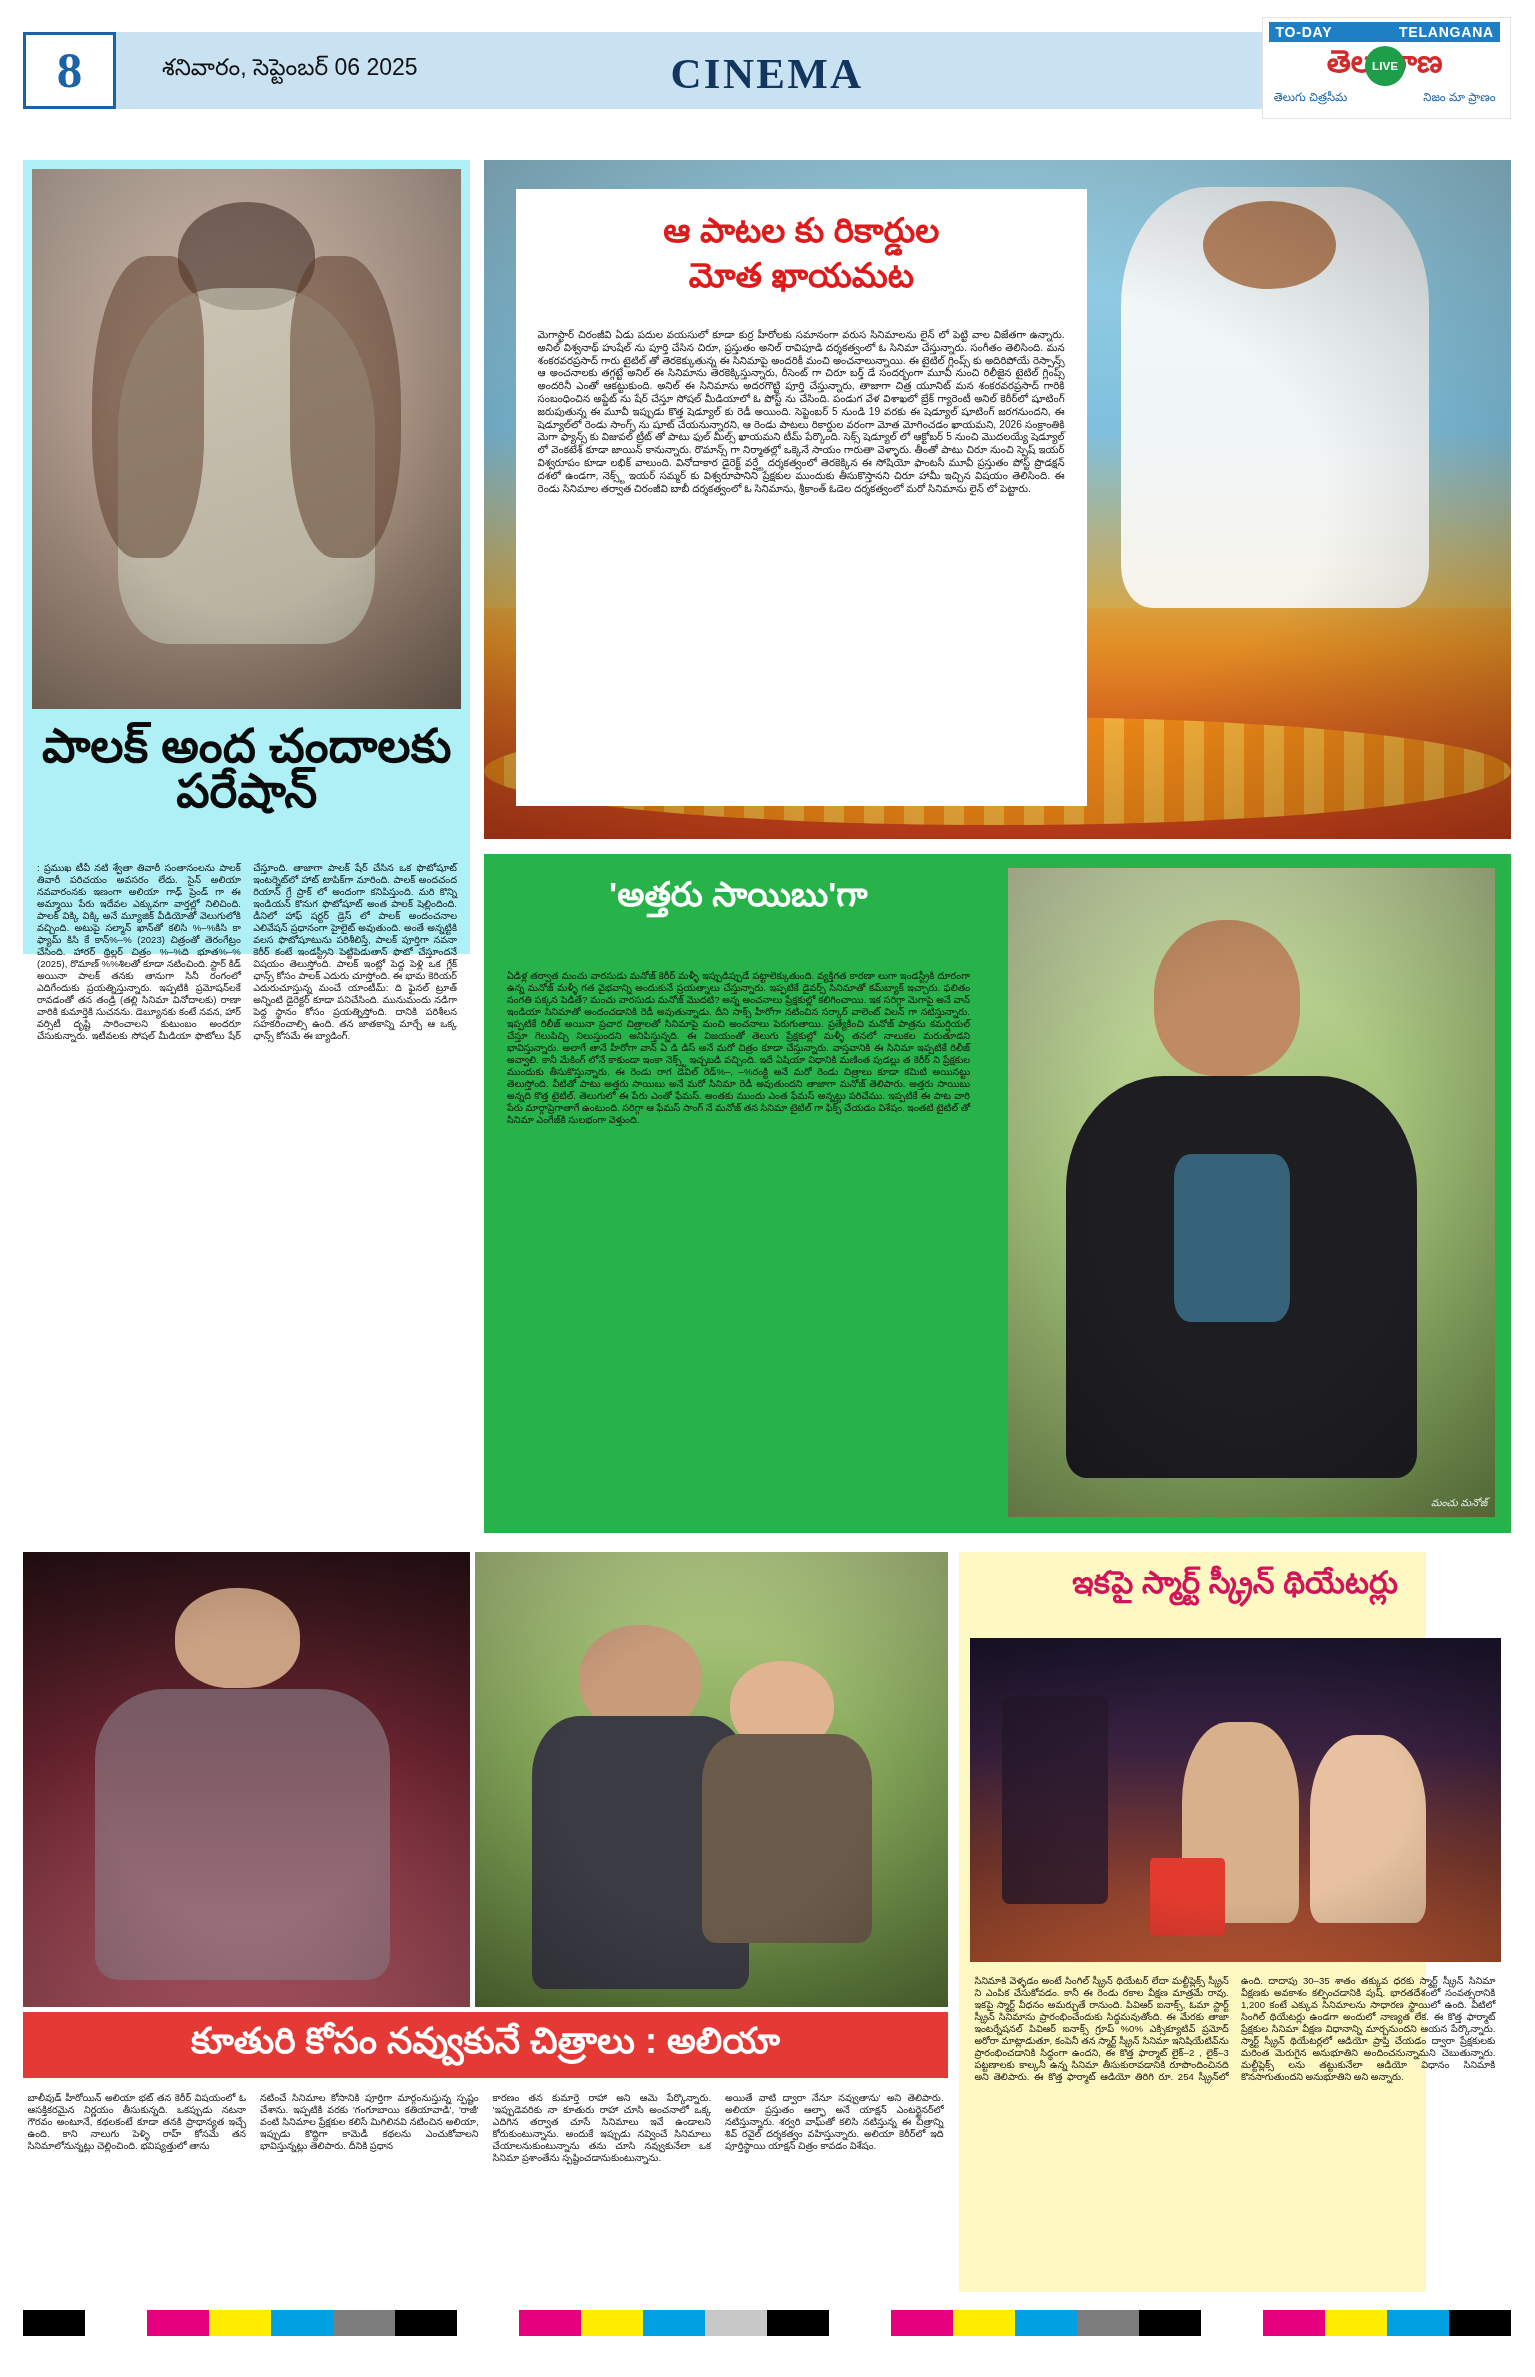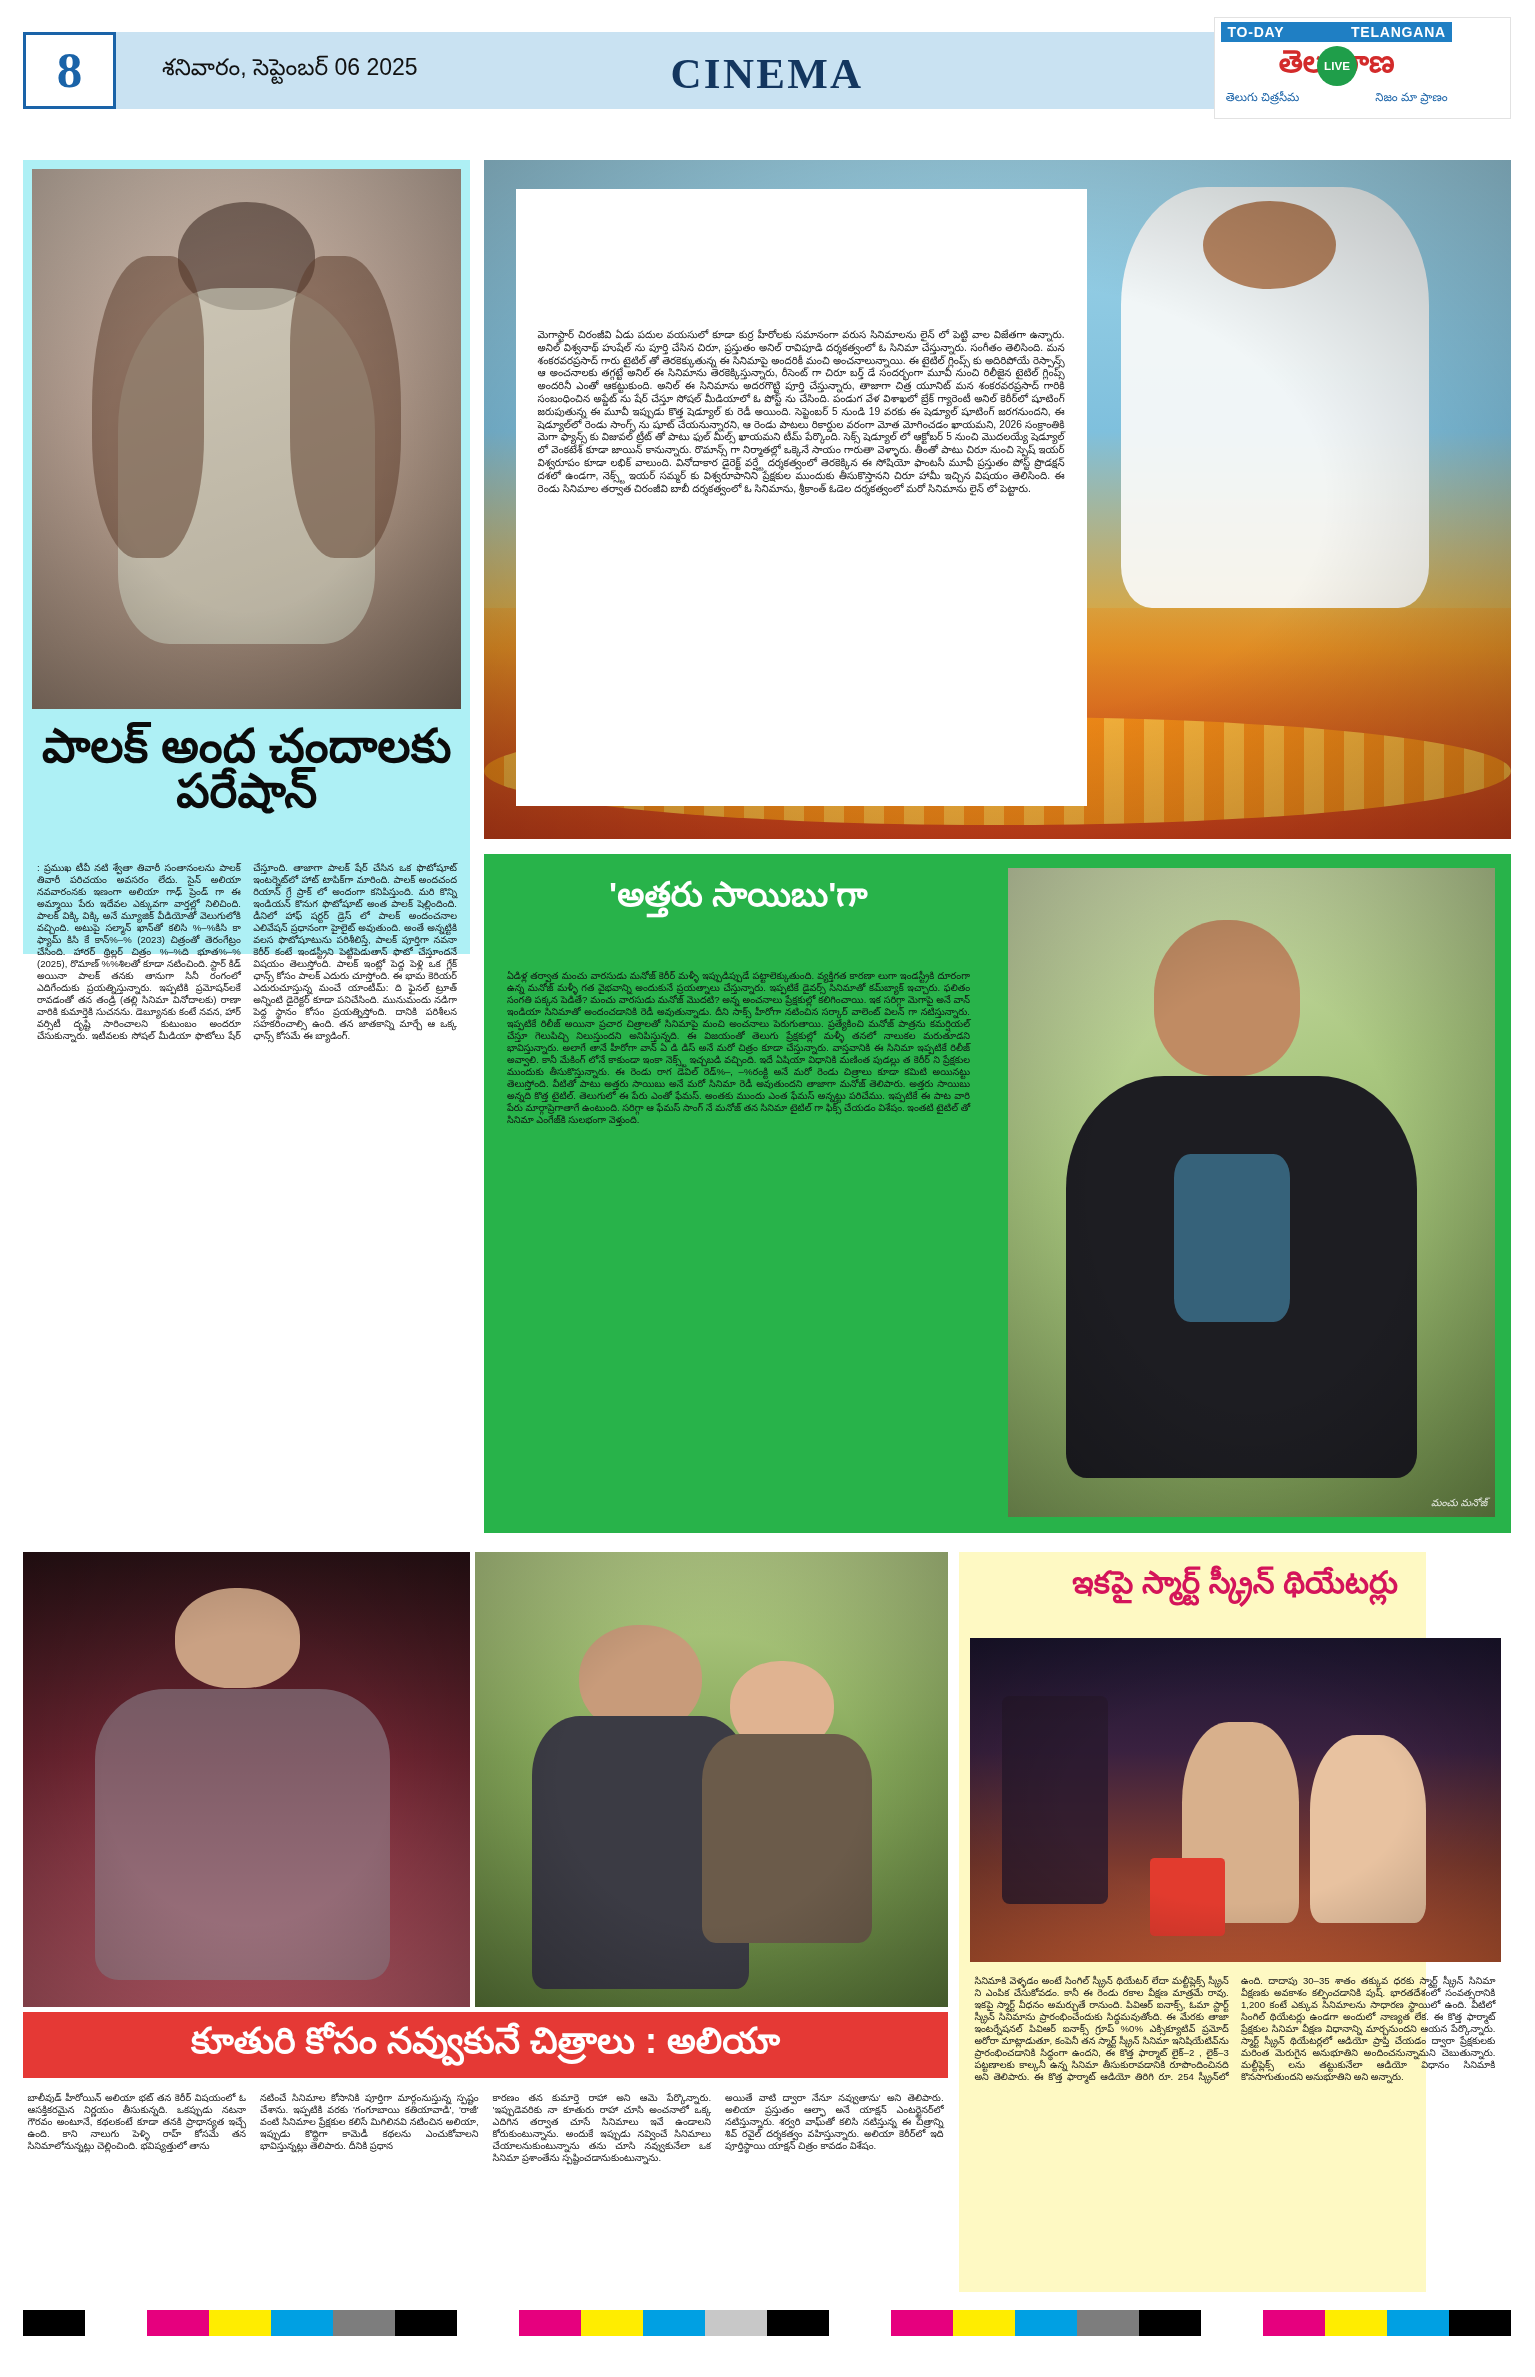--- a/index.html
+++ b/index.html
@@ -6,21 +6,21 @@
   body{width:1535px;height:2377px;font-family:"Liberation Sans",sans-serif;position:relative;overflow:hidden;}
   .page{position:absolute;left:0;top:0;width:1535px;height:2377px;background:#fff;}
 
   
   .masthead{position:absolute;left:23px;top:32px;width:1488px;height:85px;}
   .mh-bar{position:absolute;left:0;top:0;width:1488px;height:77px;background:#c9e2f2;}
   .mh-pagebox{position:absolute;left:0px;top:0px;width:93px;height:77px;background:#ffffff;border:3.1px solid #1a63a8;box-sizing:border-box;display:flex;align-items:center;justify-content:center;}
   .mh-pagenum{font-family:"Liberation Serif",serif;font-size:51px;font-weight:bold;color:#1a63a8;line-height:1;}
   .mh-date{position:absolute;left:139px;top:21.6px;font-size:23px;color:#111;font-family:"Liberation Sans",sans-serif;}
   .mh-title{position:absolute;left:0;top:17px;width:1488px;text-align:center;font-family:"Liberation Serif",serif;font-size:43px;font-weight:bold;color:#13365f;letter-spacing:2.3px;}
-  .mh-logo{position:absolute;right:0px;top:-15.4px;width:247px;height:100px;background:#ffffff;border:1.5px solid #e2e2e2;padding-left:48px;}
+  .mh-logo{position:absolute;right:0px;top:-15.4px;width:247px;height:100px;background:#ffffff;border:1.5px solid #e2e2e2;}
   .logo-top{position:absolute;left:6.2px;top:4.6px;width:231px;height:20px;background:#1f7fc4;color:#fff;font-size:14px;font-weight:bold;display:flex;align-items:center;justify-content:space-between;padding:0 6.2px;box-sizing:border-box;letter-spacing:0.8px;}
   .logo-main{position:absolute;left:6.2px;top:26px;width:231px;height:43px;display:flex;align-items:center;justify-content:center;color:#d32b2b;font-size:31px;font-weight:bold;font-family:"Liberation Serif",serif;}
   .logo-badge{position:absolute;left:102px;top:28px;width:40px;height:40px;border-radius:50%;background:#1f9e4a;color:#fff;font-size:11.6px;display:flex;align-items:center;justify-content:center;font-weight:bold;}
   .logo-sub{position:absolute;left:6.2px;top:72px;width:231px;height:20px;display:flex;justify-content:space-between;color:#1a63a8;font-size:11.6px;padding:0 4.6px;box-sizing:border-box;}
 
   
   .blk{position:absolute;box-sizing:border-box;}
   .photo{position:absolute;overflow:hidden;}
 
   
@@ -120,20 +120,24 @@
     <div class="photo a2-photo">
       <div class="ph grad-hero">
         <div style="position:absolute;left:62%;top:4%;width:30%;height:62%;background:rgba(250,250,248,.92);border-radius:28% 28% 10% 10%;"></div>
         <div style="position:absolute;left:70%;top:6%;width:13%;height:13%;background:#b98763;border-radius:50%;"></div>
         <div style="position:absolute;left:0;bottom:0;width:100%;height:34%;background:linear-gradient(180deg,rgba(230,140,30,.35),rgba(200,60,25,.85));"></div>
         <div style="position:absolute;left:0;bottom:2%;width:100%;height:16%;background:repeating-linear-gradient(90deg,#ef8b16 0 20px,#f5b73d 20px 40px);border-radius:50%;opacity:.9;"></div>
         <div class="vig"></div>
       </div>
     </div>
     <div class="a2-card">
+      <div class="a2-head">
+        <div>ఆ పాటల కు రికార్డుల</div>
+        <div>మోత ఖాయమట</div>
+      </div>
       <div class="a2-body body-text">మెగాస్టార్ చిరంజీవి ఏడు పదుల వయసులో కూడా కుర్ర హీరోలకు సమానంగా వరుస సినిమాలను లైన్ లో పెట్టి వాల విజేతగా ఉన్నారు. అనిల్ విశ్వనాథ్ హుషేల్ ను పూర్తి చేసిన చిరూ, ప్రస్తుతం అనిల్ రావిపూడి దర్శకత్వంలో ఓ సినిమా చేస్తున్నారు. సంగీతం తెలిసింది. మన శంకరవరప్రసాద్ గారు టైటిల్ తో తెరకెక్కుతున్న ఈ సినిమాపై అందరికీ మంచి అంచనాలున్నాయి. ఈ టైటిల్ గ్లింప్స్ కు అదిరిపోయే రెస్పాన్స్ ఆ అంచనాలకు తగ్గట్టే అనిల్ ఈ సినిమాను తెరకెక్కిస్తున్నారు, రీసెంట్ గా చిరూ బర్త్ డే సందర్భంగా మూవీ నుంచి రిలీజైన టైటిల్ గ్లింప్స్ అందరినీ ఎంతో ఆకట్టుకుంది. అనిల్ ఈ సినిమాను అదరగొట్టి పూర్తి చేస్తున్నారు, తాజాగా చిత్ర యూనిట్ మన శంకరవరప్రసాద్ గారికి సంబంధించిన అప్డేట్ ను షేర్ చేస్తూ సోషల్ మీడియాలో ఓ పోస్ట్ ను చేసింది.  పండుగ వేళ విశాఖలో బ్రేక్ గ్యారెంటీ అనిల్ కెరీర్‌లో షూటింగ్ జరుపుతున్న ఈ మూవీ ఇప్పుడు కొత్త షెడ్యూల్ కు రెడీ అయింది. సెప్టెంబర్ 5 నుండి 19 వరకు ఈ షెడ్యూల్ షూటింగ్ జరగనుందని, ఈ షెడ్యూల్‌లో రెండు సాంగ్స్ ను షూట్ చేయనున్నారని, ఆ రెండు పాటలు రికార్డుల వరంగా మోత మోగించడం ఖాయమని, 2026 సంక్రాంతికి మెగా ఫ్యాన్స్ కు విజువల్ ట్రీట్ తో పాటు ఫుల్ మీల్స్ ఖాయమని టీమ్ పేర్కొంది. సెక్స్ షెడ్యూల్ లో ఆక్టోబర్ 5 నుంచి మొదలయ్యే షెడ్యూల్ లో వెంకటేశ్ కూడా జాయిన్ కానున్నారు. రొమాన్స్ గా నిర్మాతల్లో ఒక్కెనే సాయం గారుతా వెళ్ళారు. తీంతో పాటు చిరూ నుంచి స్పెష్ ఇయర్ విశ్వరూపం కూడా లభిక్ వాలుంది. వినోదాకార డైరెక్ట్ వర్ష్టే దర్శకత్వంలో తెరకెక్కిన ఈ సోషియో ఫాంటసీ మూవీ ప్రస్తుతం పోస్ట్ ప్రొడక్షన్ దశలో ఉండగా, నెక్స్ట్ ఇయర్ సమ్మర్ కు విశ్వరూపానిని ప్రేక్షకుల ముందుకు తీసుకొస్తానని చిరూ హామీ ఇచ్చిన విషయం తెలిసింది. ఈ రెండు సినిమాల తర్వాత చిరంజీవి బాబీ దర్శకత్వంలో ఓ సినిమాను, శ్రీకాంత్ ఓడెల దర్శకత్వంలో మరో సినిమాను లైన్ లో పెట్టారు.</div>
     </div>
   </div>
 
   <div class="blk a3">
     <div class="a3-head">
       <div>'అత్తరు సాయిబు'గా</div>
     </div>
     <div class="a3-body body-text-sm">ఏడిళ్ల తర్వాత మంచు వారసుడు మనోజ్ కెరీర్ మళ్ళీ ఇప్పుడిప్పుడే పట్టాలెక్కుతుంది. వ్యక్తిగత కారణా లుగా ఇండస్ట్రీకి దూరంగా ఉన్న మనోజ్ మళ్ళీ గత వైభవాన్ని అందుకునే ప్రయత్నాలు చేస్తున్నారు. ఇప్పటికే డైవర్స్ సినిమాతో కమ్‌బ్యాక్ ఇచ్చారు. ఫలితం సంగతి పక్కన పెడితే? మంచు వారసుడు మనోజ్ మొదటి? అన్న అంచనాలు ప్రేక్షకుల్లో కలిగించాయి. ఇక సరిగ్గా మెగాపై అనే వాన్ ఇండియా సినిమాతో అందంచడానికి రెడీ అవుతున్నాడు. దీని సాక్స్ హీరోగా నటించిన సర్కార్ వాలెంట్ విలన్ గా నటిస్తున్నారు. ఇప్పటికే రిలీజ్ అయినా ప్రచార చిత్రాలతో సినిమాపై మంచి అంచనాలు పెరుగుతాయి. ప్రత్యేకించి మనోజ్ పాత్రను కమర్షియల్ చేస్తూ గెలుపిచ్చి నిలుస్తుందని అనిపిస్తున్నది. ఈ విజయంతో తెలుగు ప్రేక్షకుల్లో మళ్ళీ తనలో నాలుకల మరుతూడని భావిస్తున్నారు. అలాగే తానే హీరోగా వాన్ ఏ డి డిస్ అనే మరో చిత్రం కూడా చేస్తున్నారు. వాస్తవానికి ఈ సినిమా ఇప్పటికే రిలీజ్ అవ్వాలి. కానీ మేకింగ్ లోనే కాకుండా ఇంకా నెక్స్ట్ ఇచ్చబడి వచ్చింది. ఇదే ఏషియా విధానికి మణింత పుడల్లు త కెరీర్ ని ప్రేక్షకుల ముందుకు తీసుకొస్తున్నారు. ఈ రెండు రాగ డెవిల్ రెడ్%–, –%రంక్టి అనే మరో రెండు చిత్రాలు కూడా కమిటి అయినట్టు తెలుస్తోంది. వీటితో పాటు అత్తరు సాయిబు అనే మరో సినిమా రెడీ అవుతుందని తాజాగా మనోజ్ తెలిపారు. అత్తరు సాయిబు అన్నది కొత్త టైటిల్. తెలుగులో ఈ పేరు ఎంతో ఫేమస్. అంతకు ముందు ఎంత ఫేమస్ అన్నట్టు పరిచేము. ఇప్పటికే ఈ పాట వారి పేరు మార్గా‌ప్రెగాతాగే ఉంటుంది. సరిగ్గా ఆ ఫేమస్ సాంగ్ నే మనోజ్ తన సినిమా టైటిల్ గా ఫిక్స్ చేయడం విశేషం. ఇంతటి టైటిల్ తో సినిమా ఎంగేజ్‌కి సులభంగా వెళ్తుంది.</div>
     <div class="photo a3-photo">

